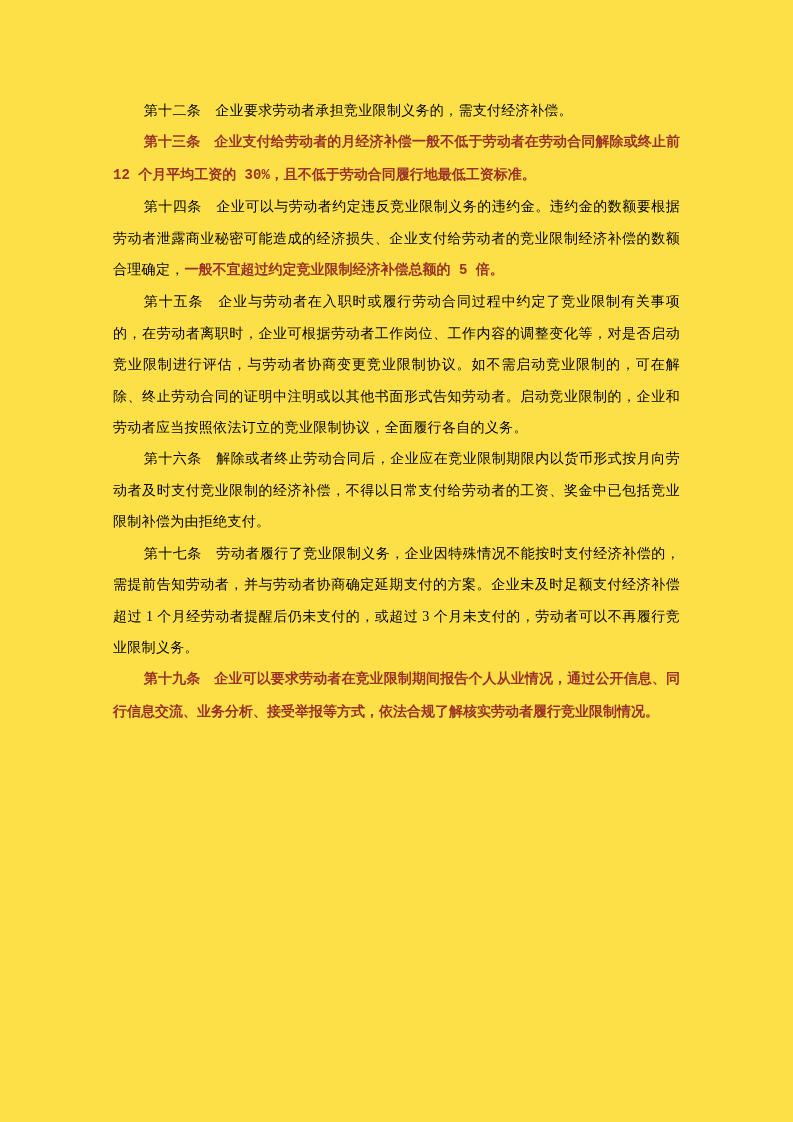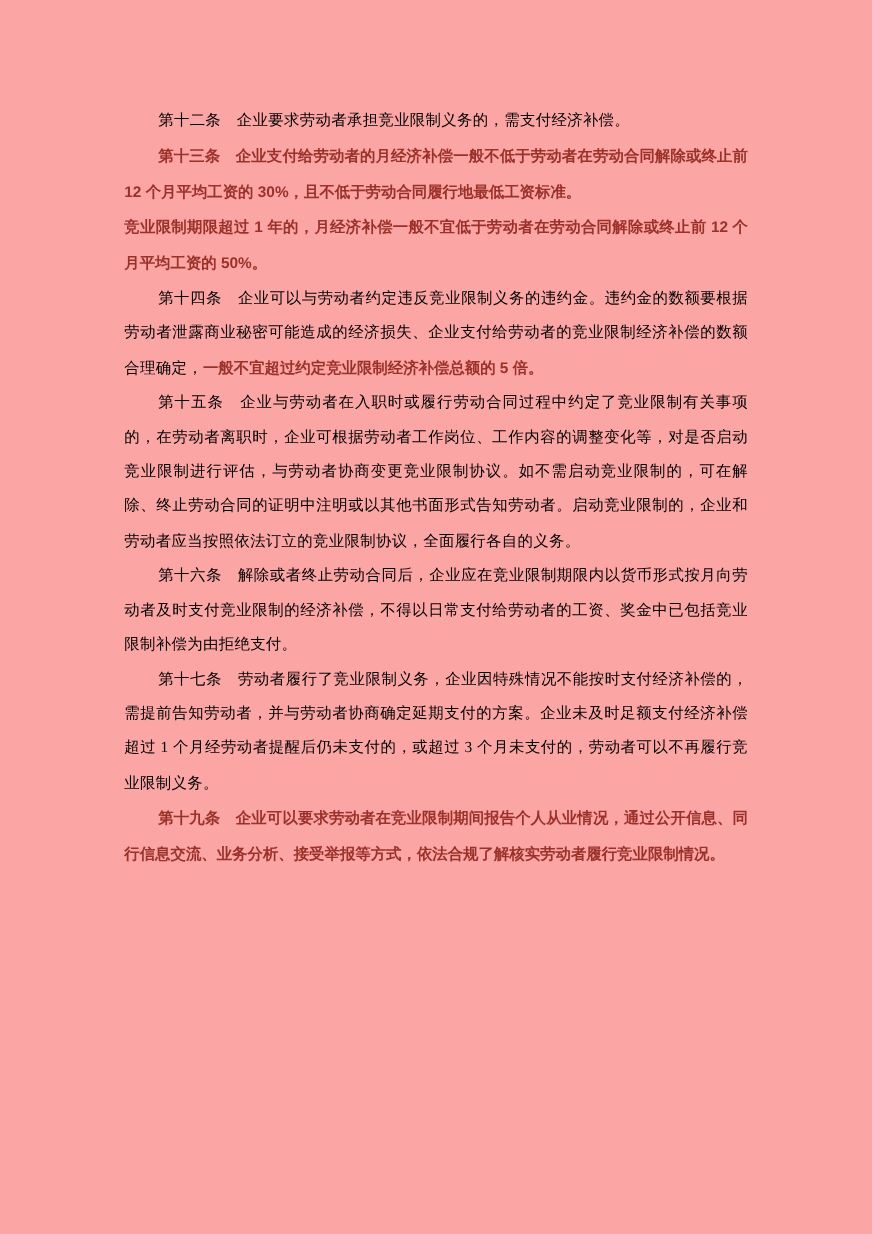--- a/index.html
+++ b/index.html
@@ -33,31 +33,30 @@
   p.para.indent {
     text-indent: 2.2em;
   }
   .run-normal {
     font-weight: normal;
     color: #000000;
   }
   .run-emphasis {
     font-weight: bold;
     color: var(--emphasis-color, #9a322a);
-    font-family: Liberation Sans, sans-serif;
+    font-family: Liberation Mono, monospace;
     letter-spacing: 0;
   }
 </style>
 </head>
 <body>
 
-<div class="page" style="background: #fca5a5;">
+<div class="page" style="background: #fde047;">
   <div class="content" id="doc-content" style="color: rgb(0, 0, 0);">
       <p class="para indent"><span class="run-normal">第十二条　企业要求劳动者承担竞业限制义务的，需支付经济补偿。</span></p>
       <p class="para indent"><span class="run-emphasis">第十三条　企业支付给劳动者的月经济补偿一般不低于劳动者在劳动合同解除或终止前 12 个月平均工资的 30%，且不低于劳动合同履行地最低工资标准。</span></p>
-      <p class="para"><span class="run-emphasis">竞业限制期限超过 1 年的，月经济补偿一般不宜低于劳动者在劳动合同解除或终止前 12 个月平均工资的 50%。</span></p>
       <p class="para indent"><span class="run-normal">第十四条　企业可以与劳动者约定违反竞业限制义务的违约金。违约金的数额要根据劳动者泄露商业秘密可能造成的经济损失、企业支付给劳动者的竞业限制经济补偿的数额合理确定，</span><span class="run-emphasis">一般不宜超过约定竞业限制经济补偿总额的 5 倍。</span></p>
       <p class="para indent"><span class="run-normal">第十五条　企业与劳动者在入职时或履行劳动合同过程中约定了竞业限制有关事项的，在劳动者离职时，企业可根据劳动者工作岗位、工作内容的调整变化等，对是否启动竞业限制进行评估，与劳动者协商变更竞业限制协议。如不需启动竞业限制的，可在解除、终止劳动合同的证明中注明或以其他书面形式告知劳动者。启动竞业限制的，企业和劳动者应当按照依法订立的竞业限制协议，全面履行各自的义务。</span></p>
       <p class="para indent"><span class="run-normal">第十六条　解除或者终止劳动合同后，企业应在竞业限制期限内以货币形式按月向劳动者及时支付竞业限制的经济补偿，不得以日常支付给劳动者的工资、奖金中已包括竞业限制补偿为由拒绝支付。</span></p>
       <p class="para indent"><span class="run-normal">第十七条　劳动者履行了竞业限制义务，企业因特殊情况不能按时支付经济补偿的，需提前告知劳动者，并与劳动者协商确定延期支付的方案。企业未及时足额支付经济补偿超过 1 个月经劳动者提醒后仍未支付的，或超过 3 个月未支付的，劳动者可以不再履行竞业限制义务。</span></p>
       <p class="para indent"><span class="run-emphasis">第十九条　企业可以要求劳动者在竞业限制期间报告个人从业情况，通过公开信息、同行信息交流、业务分析、接受举报等方式，依法合规了解核实劳动者履行竞业限制情况。</span></p>
     </div>
 </div>
 
 </body></html>

